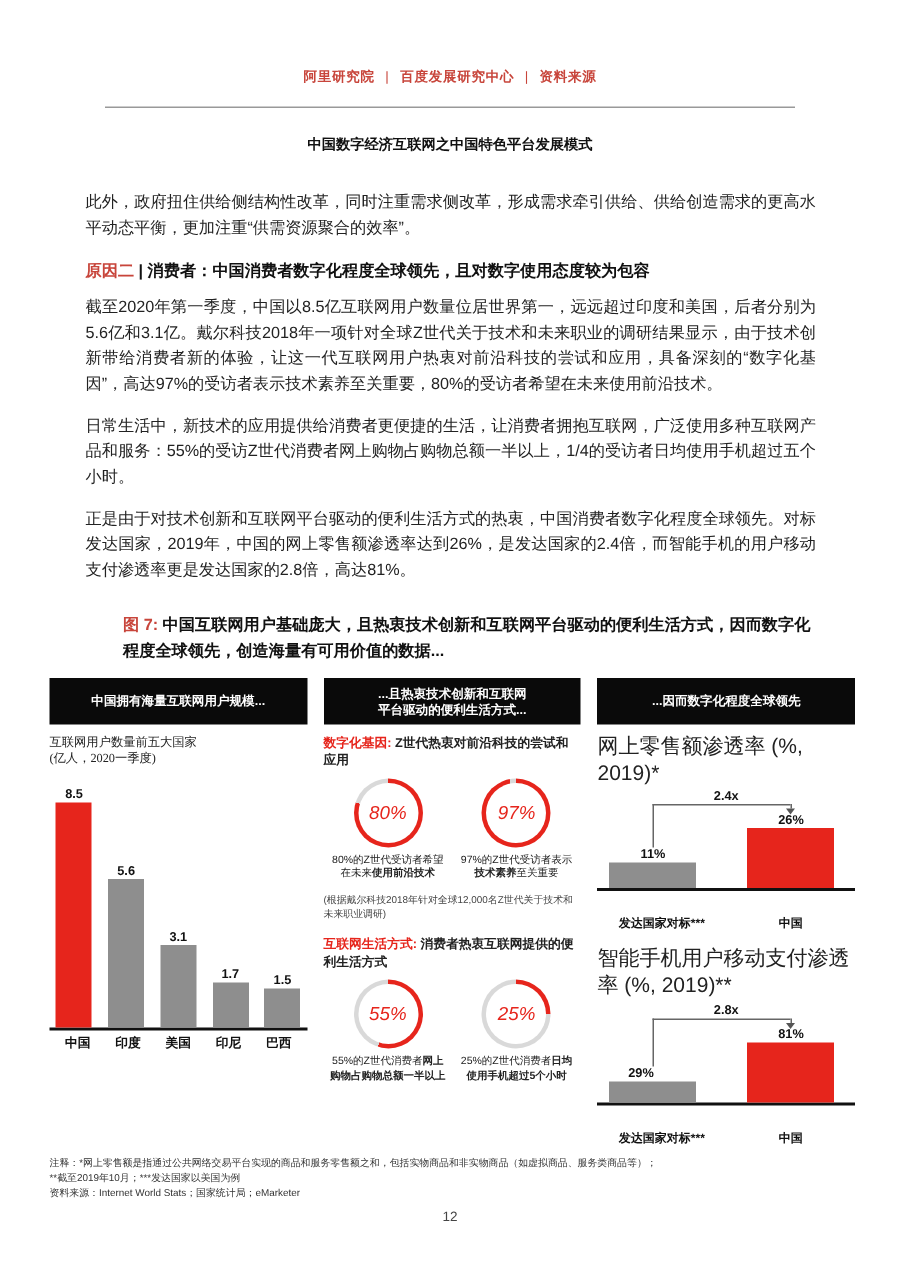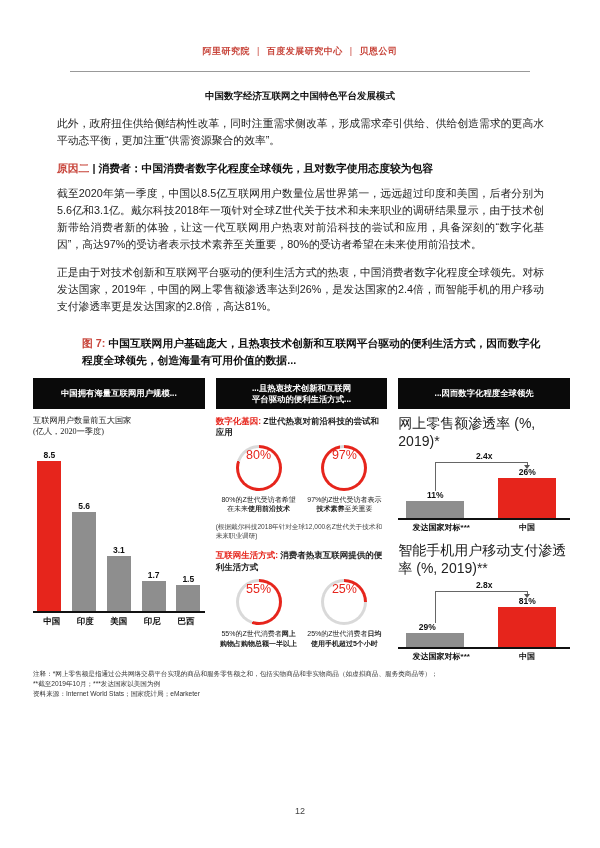--- a/index.html
+++ b/index.html
@@ -7,21 +7,21 @@
   body { font-family:"Liberation Sans","DejaVu Sans",sans-serif; color:#222; }
   .page { position:relative; width:600px; height:848px; background:#fff; margin:0 auto; overflow:hidden; padding-top:45px; }
 
   
   .org-line { text-align:center; font-size:9px; font-weight:bold; letter-spacing:.5px; }
   .org-line .sep { margin:0 7px; font-weight:normal; }
   .rule { border:none; border-top:1px solid #999; margin:13px 70px 0 70px; }
   .doc-title { text-align:center; font-size:9.5px; font-weight:bold; margin-top:18px; color:#111; }
 
   
-  .content { margin:12px 56px 0 57px; }
+  .content { margin:24px 56px 0 57px; }
   .content p { font-size:10.8px; line-height:17px; text-align:justify; margin-bottom:11px; color:#222; }
   .h2 { font-size:10.8px; font-weight:bold; margin:13px 0 9px 0; color:#111; }
 
   
   .fig-caption { margin:20px 56px 0 82px; font-size:10.8px; font-weight:bold; line-height:17px; color:#111; }
   .figure { margin:9px 30px 0 33px; }
   .fig-grid { display:grid; grid-template-columns:1fr 1fr 1fr; column-gap:11px; }
   .panel-header { background:#0a0a0a; color:#fff; height:31px; display:flex; flex-direction:column; align-items:center; justify-content:center; font-size:8.4px; font-weight:bold; line-height:1.3; text-align:center; }
 
   
@@ -32,58 +32,59 @@
   .vbar { width:24px; }
   .cats { display:flex; padding:0 2px; margin-top:3px; }
   .cats span { flex:1; text-align:center; font-size:8.5px; font-weight:bold; color:#111; }
 
   
   .stat-section-label { font-size:8.5px; line-height:1.35; margin-top:7px; color:#222; }
   .stat-section-label b.red { font-weight:bold; }
   .stat-row { display:flex; justify-content:space-around; margin-top:6px; }
   .stat { width:80px; display:flex; flex-direction:column; align-items:center; }
   .ring { position:relative; width:46px; height:46px; border-radius:50%; }
-  .ring-inner { position:absolute; inset:3px; background:#fff; border-radius:50%; display:flex; justify-content:center; }
+  .ring-inner { position:absolute; inset:3px; background:#fff; border-radius:50%; display:flex; align-items:center; justify-content:center;font-style:italic; }
   .ring-inner span { font-size:12.5px; font-weight:500; }
   .stat-cap { margin-top:4px; font-size:7px; line-height:1.35; text-align:center; color:#222; }
   .survey-note { font-size:6.6px; color:#444; line-height:1.4; margin-top:8px; }
 
   
   .mini-chart { margin-top:6px; }
   .mini-title { font-size:14px; color:#222; }
   .mini-mult { text-align:center; font-size:8.5px; font-weight:bold; color:#111; margin-top:2px; }
   .mini-plot { position:relative; height:58px; border-bottom:2.5px solid #111; margin-top:1px; }
   .mini-bar { position:absolute; bottom:0; }
   .mini-val { position:absolute; font-size:8.5px; font-weight:bold; color:#111; text-align:center; }
   .bkt { position:absolute; }
   .bkt-arrow { position:absolute; width:0; height:0; border-left:3px solid transparent; border-right:3px solid transparent; border-top:4px solid #555; }
-  .mini-cats { display:flex; margin-top:2px; }
+  .mini-cats { display:flex; margin-top:16px; }
   .mini-cats span { flex:1; text-align:center; font-size:8px; font-weight:bold; color:#111; }
 
   
   .footnotes { margin:7px 30px 0 33px; font-size:6.6px; line-height:1.5; color:#333; }
   .page-num { position:absolute; bottom:32px; left:0; right:0; text-align:center; font-size:9px; color:#444; }
 </style>
 </head>
 <body>
 
 <div class="page">
 
   <div class="org-line" style="color:#C8453B;">
-    <span>阿里研究院</span><span class="sep">|</span><span>百度发展研究中心</span><span class="sep">|</span><span>贝恩公司</span>
+    <span>阿里研究院</span><span class="sep">|</span><span>百度发展研究中心</span><span class="sep">|</span><span>资料来源</span>
   </div>
   <hr class="rule">
   <div class="doc-title">中国数字经济互联网之中国特色平台发展模式</div>
 
   <div class="content">
     <p>此外，政府扭住供给侧结构性改革，同时注重需求侧改革，形成需求牵引供给、供给创造需求的更高水平动态平衡，更加注重“供需资源聚合的效率”。</p>
     <div class="h2">
       <span style="color:#C8453B;">原因二</span><span> | 消费者：中国消费者数字化程度全球领先，且对数字使用态度较为包容</span>
     </div>
     <p>截至2020年第一季度，中国以8.5亿互联网用户数量位居世界第一，远远超过印度和美国，后者分别为5.6亿和3.1亿。戴尔科技2018年一项针对全球Z世代关于技术和未来职业的调研结果显示，由于技术创新带给消费者新的体验，让这一代互联网用户热衷对前沿科技的尝试和应用，具备深刻的“数字化基因”，高达97%的受访者表示技术素养至关重要，80%的受访者希望在未来使用前沿技术。</p>
+    <p>日常生活中，新技术的应用提供给消费者更便捷的生活，让消费者拥抱互联网，广泛使用多种互联网产品和服务：55%的受访Z世代消费者网上购物占购物总额一半以上，1/4的受访者日均使用手机超过五个小时。</p>
     <p>正是由于对技术创新和互联网平台驱动的便利生活方式的热衷，中国消费者数字化程度全球领先。对标发达国家，2019年，中国的网上零售额渗透率达到26%，是发达国家的2.4倍，而智能手机的用户移动支付渗透率更是发达国家的2.8倍，高达81%。</p>
   </div>
 
   <div class="fig-caption">
     <span style="color:#C8453B;">图 7:</span><span> 中国互联网用户基础庞大，且热衷技术创新和互联网平台驱动的便利生活方式，因而数字化程度全球领先，创造海量有可用价值的数据...</span>
   </div>
 
   <div class="figure">
     <div class="fig-grid">
 

